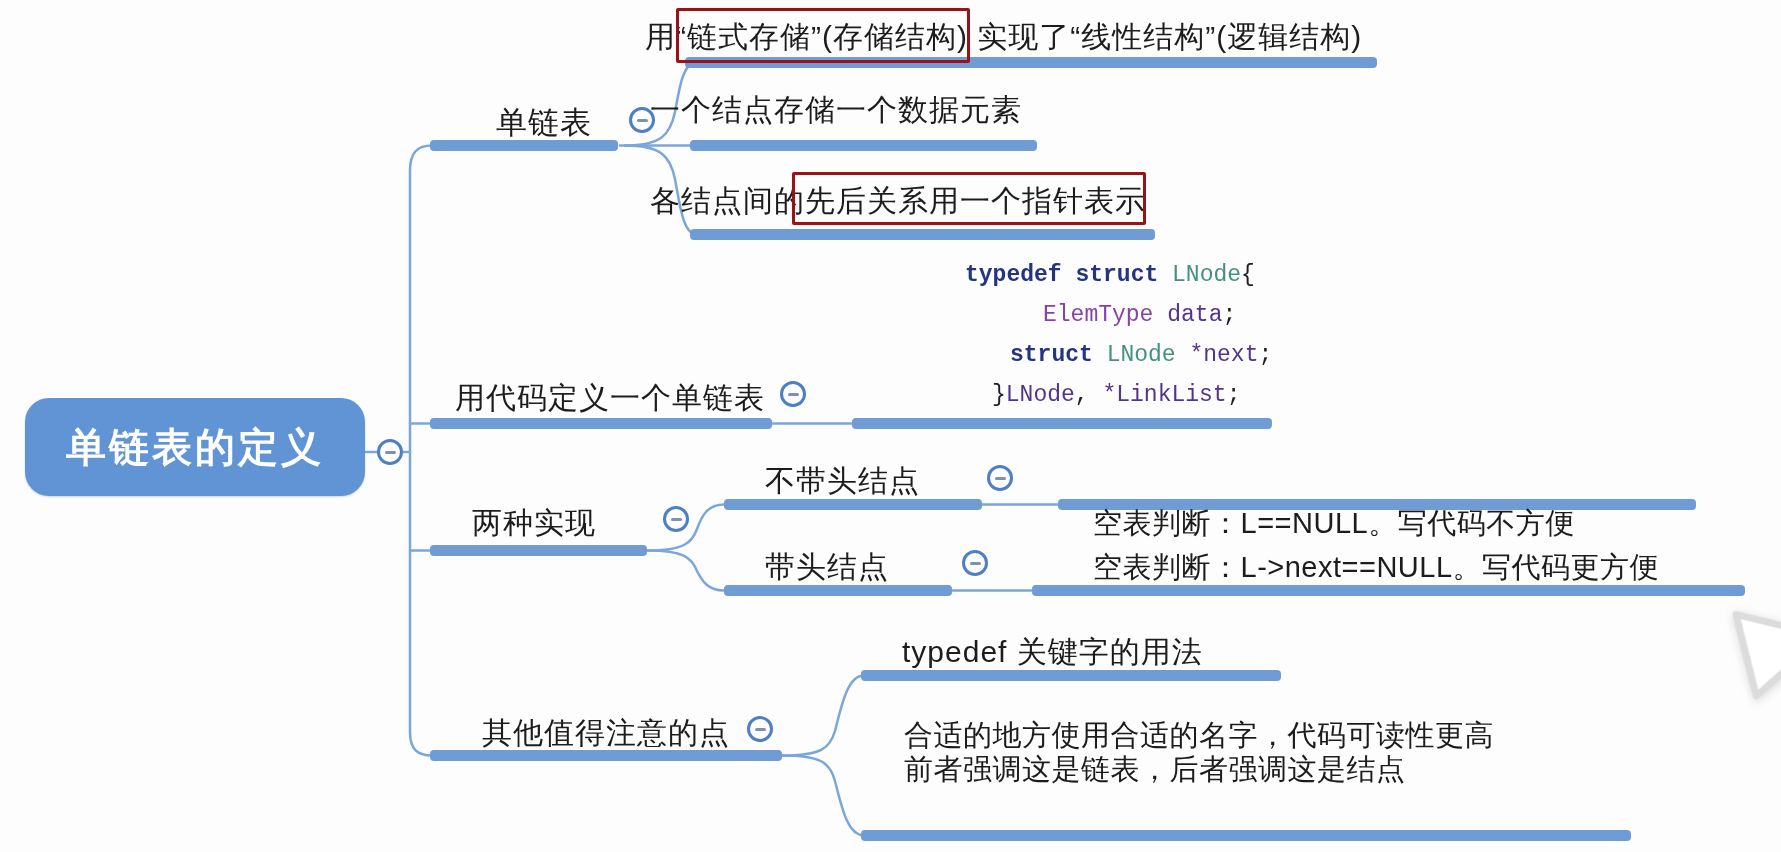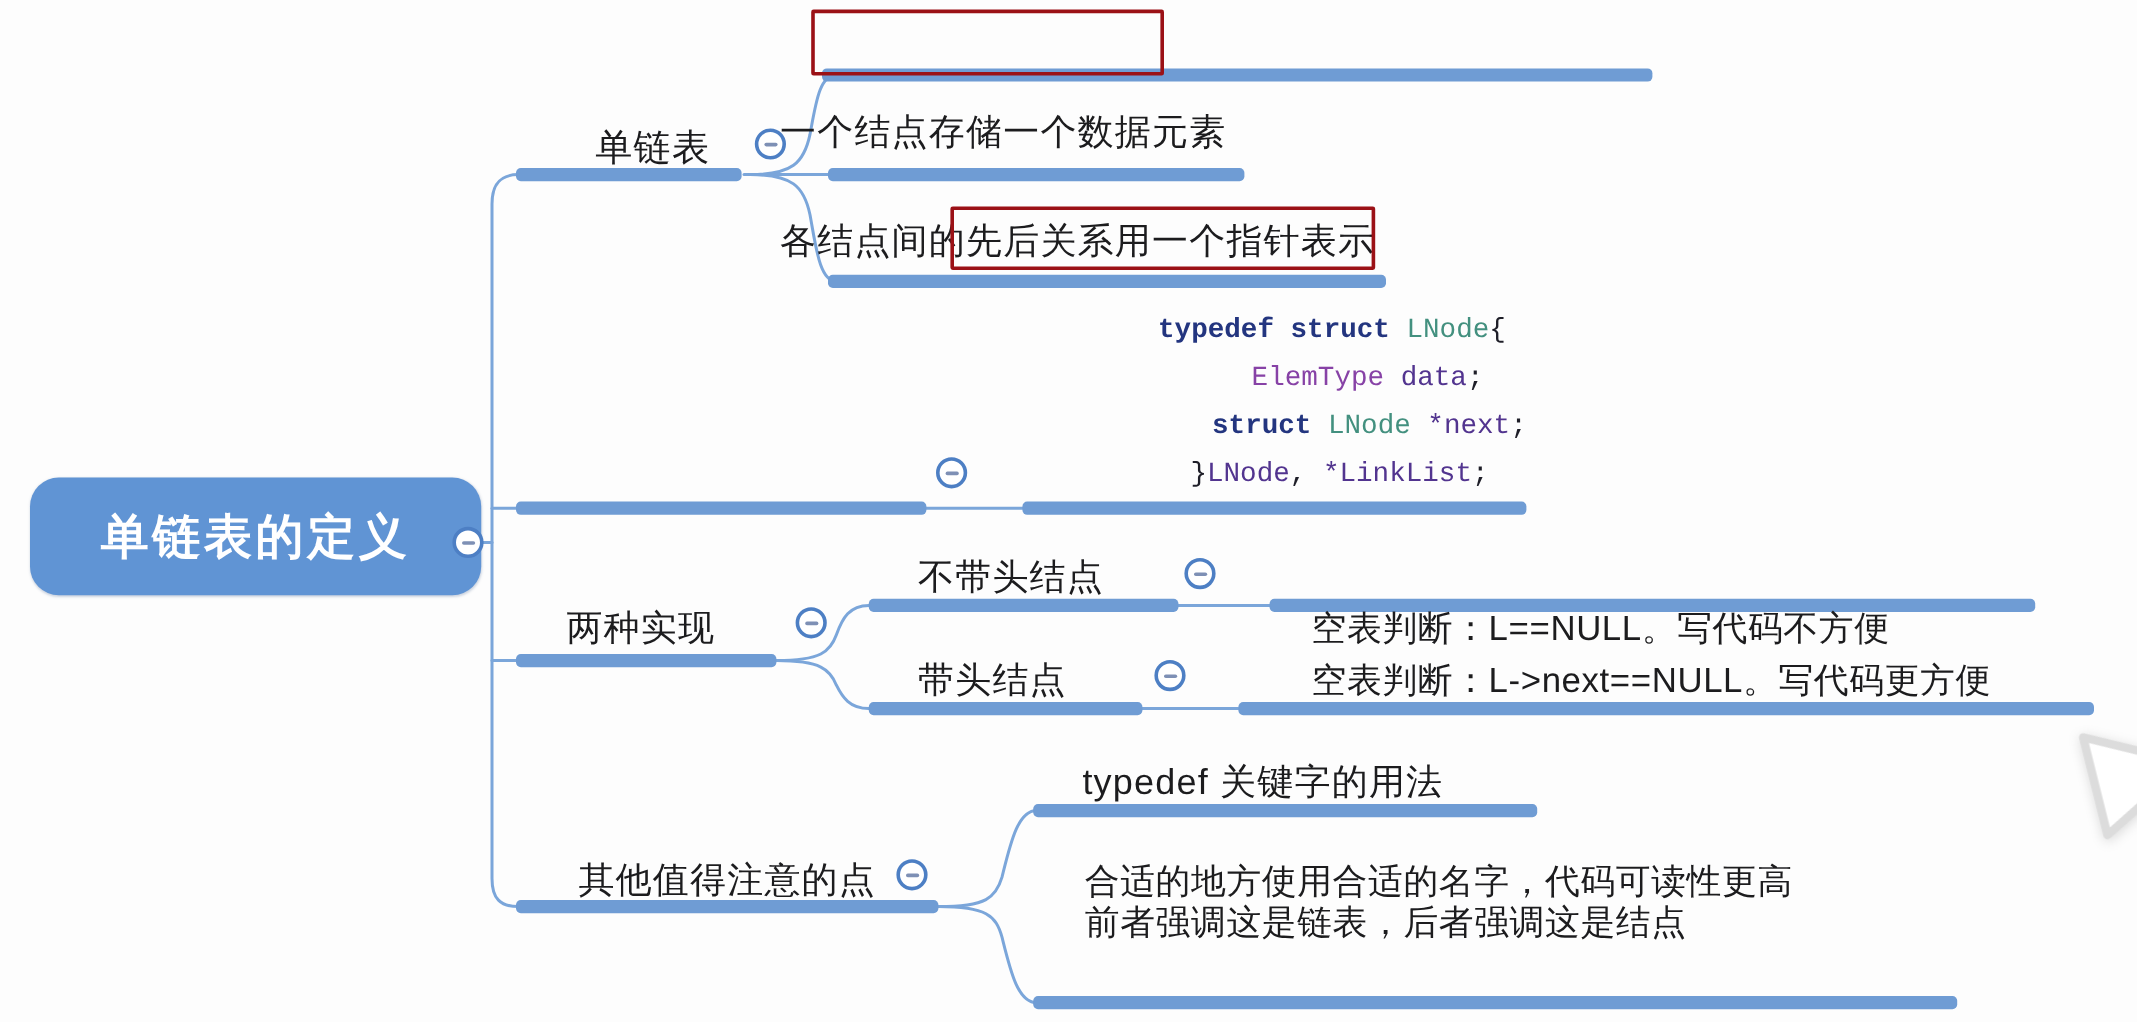--- a/index.html
+++ b/index.html
@@ -6,21 +6,21 @@
   .stage{
     position:relative;width:1781px;height:852px;background:#fdfdfd;
     overflow:hidden;font-family:"Liberation Sans",sans-serif;color:var(--text,#1c1c1e);
   }
   svg.wires{position:absolute;left:0;top:0;width:1781px;height:852px;pointer-events:none;}
   svg.wires path{fill:none;stroke:var(--line-blue,#7ba6da);stroke-width:2.5;stroke-linecap:round;}
   .bar{position:absolute;height:11px;border-radius:4px;background:var(--accent-blue,#6f9cd4);}
   .ntext{position:absolute;font-size:30px;font-weight:500;white-space:nowrap;letter-spacing:1px;}
   .stext{position:absolute;font-size:29px;font-weight:500;white-space:nowrap;letter-spacing:0.5px;}
   .root-node{
-    position:absolute;left:25px;top:398px;width:376px;height:98px;border-radius:24px;
+    position:absolute;left:25px;top:398px;width:340px;height:98px;border-radius:24px;
     background:var(--root-bg,#6094d4);display:flex;align-items:center;justify-content:center;
     box-shadow:0 1px 2px rgba(60,90,140,.25);
   }
   .root-node .rlabel{color:var(--root-text,#fff);font-size:40px;font-weight:700;letter-spacing:3px;white-space:nowrap;}
   .minus{
     position:absolute;width:26px;height:26px;border-radius:50%;box-sizing:border-box;
     background:#fff;border:3px solid #4d7fc4;display:flex;align-items:center;justify-content:center;
     cursor:pointer;
   }
   .minus::after{content:"";display:block;width:11px;height:3px;border-radius:2px;background:#7e90b5;}
@@ -80,27 +80,29 @@
   <div class="bar" style="left:861px;top:830px;width:770px;"></div>
 
   <div class="root-node">
     <span class="rlabel">单链表的定义</span>
   </div>
   <div class="minus" style="left:377px;top:439px;"></div>
 
   <div class="ntext" style="left:496px;top:102px;font-size:31px;">单链表</div>
   <div class="minus" style="left:629px;top:107px;"></div>
 
+  <div class="ntext" style="left:645px;top:17px;">用“链式存储”(存储结构) 实现了“线性结构”(逻辑结构)</div>
   <div class="hlbox" style="left:676px;top:8px;width:288px;height:49px;"></div>
 
   <div class="ntext" style="left:650px;top:181px;">各结点间的先后关系用一个指针表示</div>
 
   <div class="ntext" style="left:650px;top:90px;">一个结点存储一个数据元素</div>
   <div class="hlbox" style="left:792px;top:172px;width:348px;height:47px;"></div>
 
+  <div class="ntext" style="left:455px;top:378px;">用代码定义一个单链表</div>
   <div class="minus" style="left:780px;top:381px;"></div>
 
   <div>
     <div class="code-line" style="left:965px;top:262px;"><span class="tok-kw">typedef struct </span><span class="tok-ty">LNode</span><span class="tok-pl">{</span></div>
     <div class="code-line" style="left:1043px;top:302px;"><span class="tok-me">ElemType </span><span class="tok-var">data</span><span class="tok-pl">;</span></div>
     <div class="code-line" style="left:1010px;top:342px;"><span class="tok-kw">struct</span><span class="tok-ty"> LNode </span><span class="tok-var">*next</span><span class="tok-pl">;</span></div>
     <div class="code-line" style="left:992px;top:382px;"><span class="tok-pl">}</span><span class="tok-var">LNode</span><span class="tok-pl">, </span><span class="tok-var">*LinkList</span><span class="tok-pl">;</span></div>
   </div>
 
   <div class="ntext" style="left:472px;top:503px;">两种实现</div>

